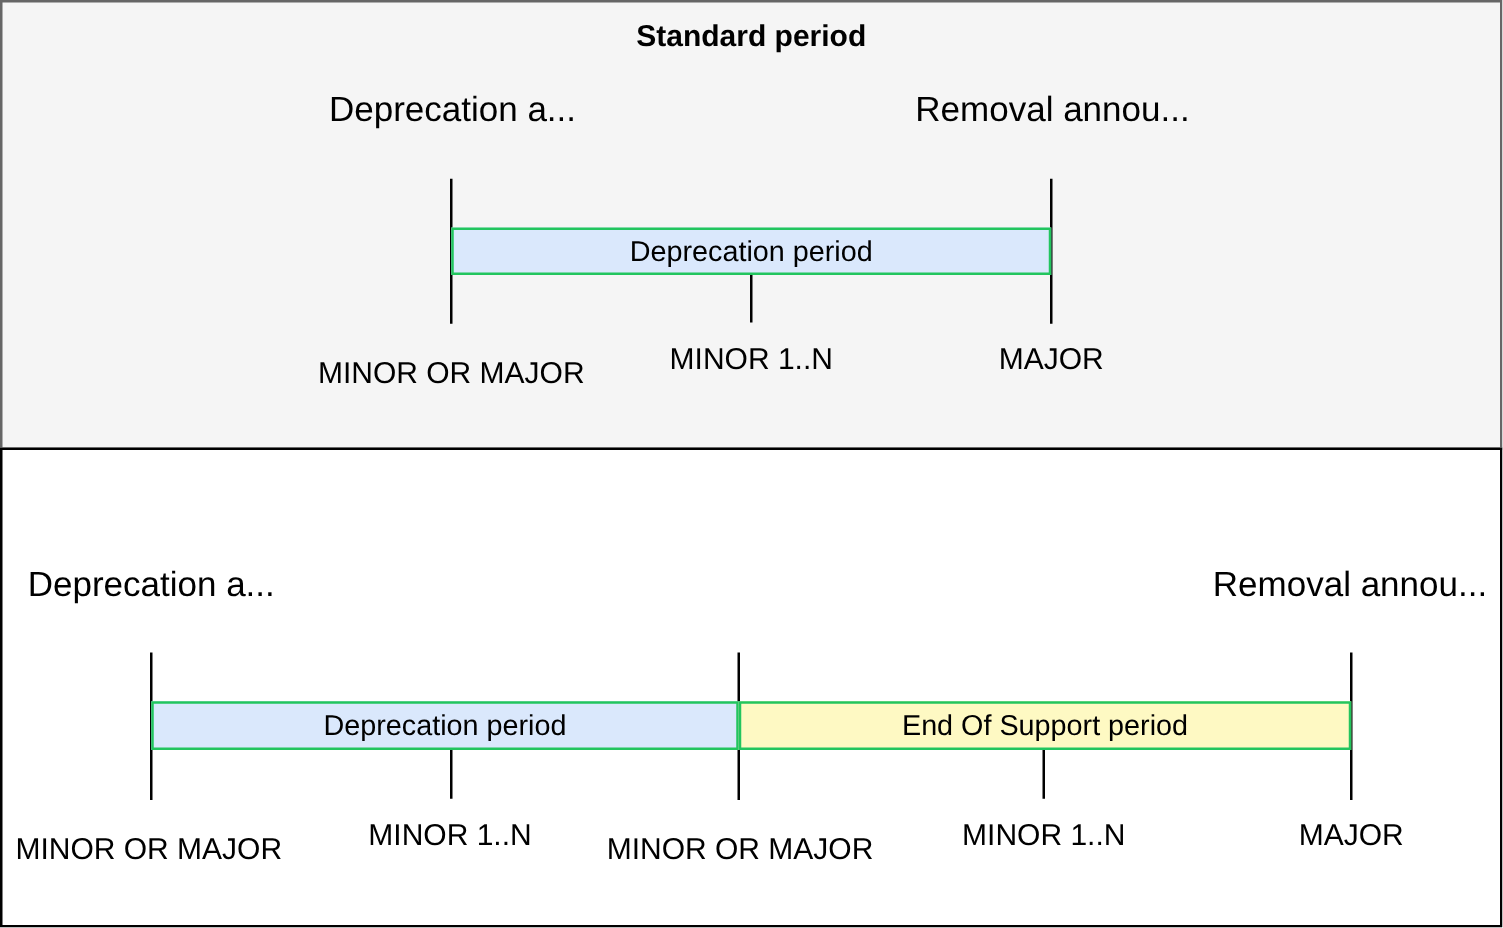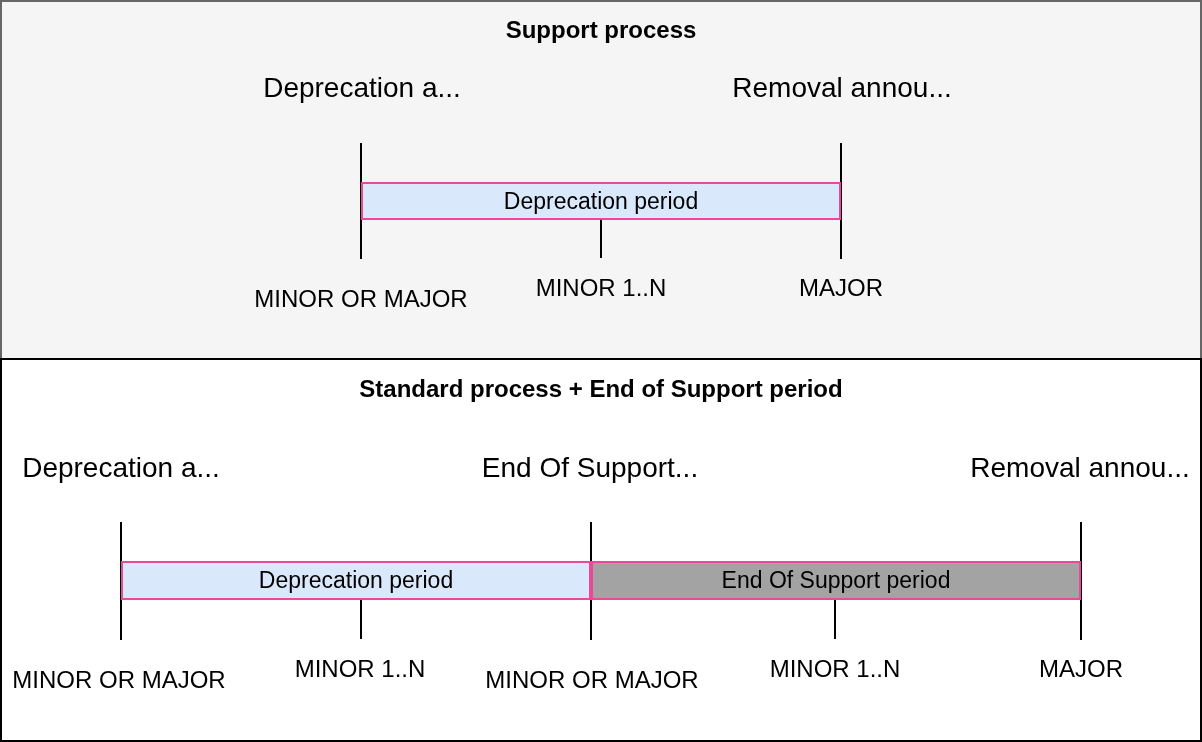--- a/index.html
+++ b/index.html
@@ -18,70 +18,68 @@
     text-align:center;font-size:24px;font-weight:bold;line-height:28px;
   }
   .annotation{
     position:absolute;transform:translateX(-50%);
     font-size:28px;line-height:28px;white-space:nowrap;
   }
   .tick{
     position:absolute;width:2px;background:#000000;
   }
   .bar{
-    position:absolute;box-sizing:border-box;border:2px solid #ec4899;
+    position:absolute;box-sizing:border-box;border:2px solid #22c55e;
     display:flex;align-items:center;justify-content:center;
   }
   .bar-label{font-size:23px;line-height:23px;white-space:nowrap;}
   .milestone{
     position:absolute;transform:translateX(-50%);
     font-size:24px;line-height:28px;white-space:nowrap;text-align:right;
   }
 </style>
 </head>
 <body>
 
 <div class="stage">
 
   <section class="panel panel-top"></section>
 
-  <h2 class="panel-title" style="top:16px">Support process</h2>
+  <h2 class="panel-title" style="top:16px">Standard period</h2>
 
   <div class="annotation" style="left:362px;top:74px">Deprecation a...</div>
   <div class="annotation" style="left:842px;top:74px">Removal annou...</div>
 
   <div class="tick" style="left:360px;top:143px;height:116px"></div>
   <div class="tick" style="left:840px;top:143px;height:116px"></div>
 
   <div class="bar" style="left: 361px; top: 182px; width: 480px; height: 38px; background-color: rgb(218, 232, 252);">
     <span class="bar-label">Deprecation period</span>
   </div>
 
   <div class="tick" style="left:600px;top:220px;height:38px"></div>
 
   <div class="milestone" style="left:361px;top:285px">MINOR OR MAJOR</div>
   <div class="milestone" style="left:601px;top:274px">MINOR 1..N</div>
   <div class="milestone" style="left:841px;top:274px">MAJOR</div>
 
   <section class="panel panel-bottom"></section>
 
-  <h2 class="panel-title" style="top:375px">Standard process + End of Support period</h2>
 
   <div class="annotation" style="left:121px;top:454px">Deprecation a...</div>
-  <div class="annotation" style="left:590px;top:454px">End Of Support...</div>
   <div class="annotation" style="left:1080px;top:454px">Removal annou...</div>
 
   <div class="tick" style="left:120px;top:522px;height:118px"></div>
   <div class="tick" style="left:590px;top:522px;height:118px"></div>
   <div class="tick" style="left:1080px;top:522px;height:118px"></div>
 
   <div class="bar" style="left: 121px; top: 561px; width: 470px; height: 39px; background-color: rgb(218, 232, 252);">
     <span class="bar-label">Deprecation period</span>
   </div>
-  <div class="bar" style="left: 591px; top: 561px; width: 490px; height: 39px; background-color: #a3a3a3;">
+  <div class="bar" style="left: 591px; top: 561px; width: 490px; height: 39px; background-color: #fef9c3;">
     <span class="bar-label">End Of Support period</span>
   </div>
 
   <div class="tick" style="left:360px;top:600px;height:39px"></div>
   <div class="tick" style="left:834px;top:600px;height:39px"></div>
 
   <div class="milestone" style="left:119px;top:666px">MINOR OR MAJOR</div>
   <div class="milestone" style="left:360px;top:655px">MINOR 1..N</div>
   <div class="milestone" style="left:592px;top:666px">MINOR OR MAJOR</div>
   <div class="milestone" style="left:835px;top:655px">MINOR 1..N</div>

